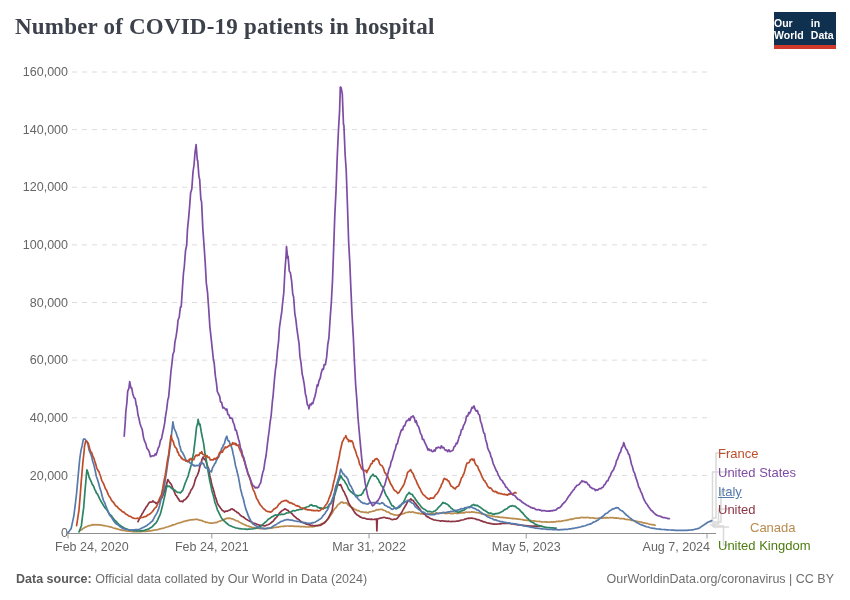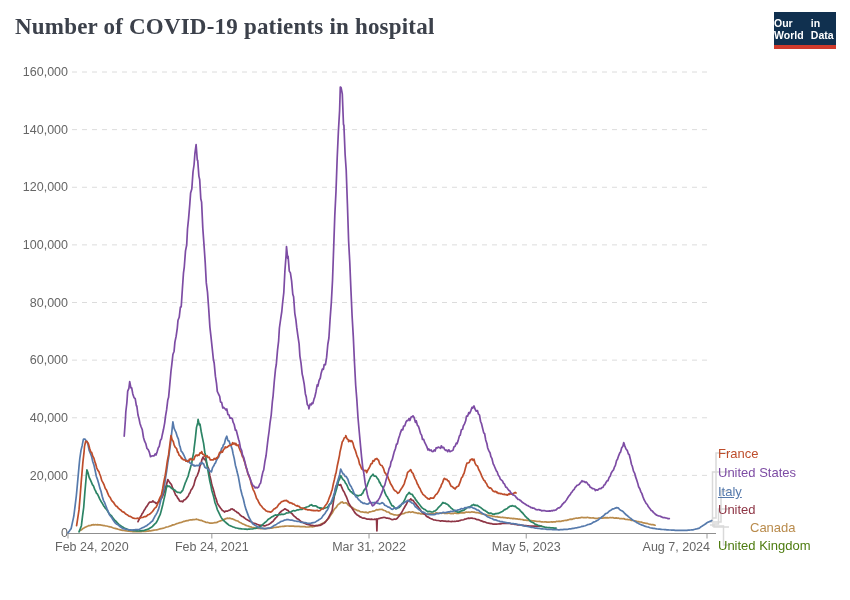--- a/index.html
+++ b/index.html
@@ -77,14 +77,20 @@
       <path d="M124.2 436.2L125.4 419.8L125.8 412.0L126.9 402.5L127.7 391.1L128.9 388.4L129.7 381.7L130.9 387.9L131.7 387.9L132.8 393.9L134.0 397.6L135.2 398.7L136.4 405.8L136.8 405.9L138.0 415.0L139.1 419.0L139.9 423.2L141.1 426.7L142.3 429.8L143.5 437.5L144.6 441.2L145.8 443.6L147.0 448.5L148.2 449.7L149.3 452.1L150.5 456.7L151.7 456.0L152.9 455.8L154.1 455.9L155.2 453.9L156.0 455.0L157.2 451.6L158.4 447.5L159.2 446.6L160.4 440.5L161.5 438.8L162.3 434.7L163.5 429.3L164.7 422.8L165.5 416.3L166.6 409.9L167.8 399.9L168.6 397.3L169.8 384.3L171.0 371.0L171.7 365.3L172.9 354.5L174.1 351.2L174.9 342.2L176.1 336.4L177.3 328.1L178.0 320.2L179.2 317.3L180.4 307.0L181.2 306.9L182.4 288.8L183.5 272.8L184.3 266.8L185.5 250.9L186.7 245.0L187.5 229.0L188.6 218.4L189.8 204.1L190.6 193.1L191.8 189.1L193.0 172.0L194.1 164.5L194.9 153.6L196.1 144.5L197.3 160.2L197.7 160.3L198.9 176.1L199.7 179.6L200.8 198.8L201.6 202.1L202.8 228.1L204.0 244.7L205.2 262.4L206.3 282.9L207.5 292.1L208.7 308.8L209.9 327.1L211.0 336.9L212.2 348.1L213.4 359.5L214.2 363.3L215.4 376.2L216.5 383.3L217.3 391.4L218.5 394.0L219.7 396.3L220.5 401.9L221.7 402.6L222.8 408.0L223.6 407.3L224.8 408.5L226.0 410.1L226.8 409.0L227.9 414.5L229.1 415.0L229.9 418.1L231.1 417.9L232.3 418.7L233.1 422.2L234.2 424.5L235.4 430.2L236.2 430.0L237.4 434.7L238.6 439.5L239.3 441.6L240.5 448.1L241.7 450.7L242.5 454.8L243.7 457.4L244.8 461.4L245.6 465.5L246.8 468.8L248.0 473.7L248.8 474.7L250.0 478.2L251.1 481.6L251.9 483.4L253.1 485.9L254.3 486.2L255.1 487.9L256.2 487.4L257.4 487.9L258.6 487.0L259.8 484.0L260.6 483.2L261.7 477.3L262.9 471.9L263.7 470.0L264.9 461.7L266.1 455.5L266.9 448.5L268.0 439.1L269.2 430.5L270.0 423.1L271.2 415.1L272.4 401.3L273.1 395.8L274.3 381.3L275.5 369.2L276.3 364.5L277.5 350.4L278.6 341.2L279.4 328.0L280.6 319.5L281.8 311.5L282.6 303.0L283.8 292.7L284.9 271.0L286.1 255.0L286.5 246.5L287.7 258.3L288.1 256.4L289.3 271.1L290.4 272.9L291.6 280.8L292.8 294.3L293.6 296.8L294.8 313.3L295.9 319.9L296.7 327.2L297.9 335.8L299.1 343.9L299.9 356.1L301.0 362.9L302.2 374.1L303.0 377.5L304.2 384.2L305.4 393.9L306.2 396.7L307.3 404.5L308.5 406.1L308.9 408.9L310.1 404.1L311.3 404.9L311.7 403.1L312.8 403.7L314.0 399.1L314.8 397.0L316.0 391.7L317.2 384.9L317.9 386.2L319.1 380.4L320.3 378.0L321.1 373.4L322.3 369.2L323.4 369.3L324.2 364.5L325.4 364.8L326.6 357.4L327.8 344.5L328.9 338.0L330.1 319.0L331.3 302.9L332.5 280.7L333.7 247.1L334.8 215.4L336.0 191.3L337.2 157.8L338.4 131.2L339.6 110.6L340.3 87.0L341.1 87.7L342.3 94.0L343.5 124.8L343.9 125.0L345.1 154.2L346.2 170.0L347.4 203.7L348.6 240.8L349.8 262.9L351.0 291.4L352.1 316.0L353.3 336.6L354.5 362.7L355.7 385.5L356.8 399.1L358.0 417.7L359.2 431.3L360.4 444.3L361.6 457.2L362.7 467.1L363.9 473.7L365.1 482.7L366.3 488.8L367.5 494.9L368.6 498.7L369.8 501.0L371.0 502.7L372.2 505.4L372.6 505.8L373.7 505.2L374.9 503.6L375.3 503.6L376.5 501.6L377.7 501.0L378.5 499.6L379.6 497.9L380.8 495.2L381.6 493.1L382.8 490.1L384.0 486.2L384.7 485.4L385.9 480.6L387.1 476.4L387.9 473.6L389.1 468.6L390.3 466.1L391.0 462.0L392.2 459.7L393.4 455.0L394.2 451.9L395.4 448.7L396.5 444.0L397.3 444.0L398.5 438.7L399.7 435.2L400.5 432.6L401.6 429.6L402.8 429.9L403.6 426.0L404.8 425.8L406.0 422.0L406.8 420.7L407.9 420.7L409.1 418.4L409.9 420.5L411.1 417.0L412.3 416.6L413.0 415.8L414.2 417.8L415.4 422.4L416.2 420.8L417.4 425.3L418.5 426.4L419.3 429.1L420.5 433.3L421.7 435.4L422.5 439.5L423.7 439.4L424.8 442.7L425.6 444.1L426.8 446.6L428.0 450.0L428.8 449.0L429.9 450.6L431.1 449.9L431.9 451.4L433.1 451.6L434.3 449.9L435.1 451.0L436.2 447.7L437.4 448.0L438.2 447.0L439.4 447.6L440.6 448.4L441.3 445.8L442.5 447.7L443.7 447.3L444.5 449.3L445.7 450.4L446.8 450.0L447.6 451.7L448.8 449.8L450.0 451.7L450.8 451.3L452.0 450.8L453.1 450.1L453.9 447.0L455.1 446.2L456.3 443.1L457.1 443.5L458.2 440.4L459.4 435.9L460.2 435.2L461.4 429.8L462.6 429.3L463.3 426.0L464.5 423.9L465.7 420.8L466.5 416.2L467.7 416.1L468.8 412.5L469.6 413.5L470.8 410.8L472.0 407.4L472.8 408.0L474.0 405.9L475.1 409.2L476.3 411.2L477.5 410.6L478.3 413.8L479.5 415.0L480.6 421.5L481.4 423.3L482.6 428.3L483.8 433.1L484.6 433.5L485.7 439.9L486.9 443.5L487.7 448.0L488.9 450.9L490.1 453.0L490.9 456.7L492.0 458.7L493.2 463.9L494.0 465.2L495.2 468.2L496.4 471.0L497.1 471.6L498.3 475.2L499.5 476.8L500.3 479.2L501.5 480.2L502.6 481.1L503.4 483.1L504.6 484.2L505.8 487.1L506.6 487.3L507.8 488.9L508.9 490.4L509.7 490.7L510.9 493.0L512.1 493.6L512.9 495.0L514.0 495.3L515.2 495.9L516.4 497.8L516.8 497.9L518.0 499.4L519.2 499.5L520.3 500.6L520.7 500.4L521.9 502.0L523.1 502.8L524.3 503.6L524.7 503.8L525.8 504.5L527.0 505.4L528.2 505.6L528.6 506.3L529.8 506.6L530.9 507.6L532.1 507.7L532.5 508.1L533.7 508.0L534.9 508.8L536.0 509.7L536.4 509.7L537.6 509.8L538.8 509.5L540.0 510.2L540.4 510.0L541.6 510.8L542.7 510.6L543.9 510.7L544.3 510.5L545.5 510.9L546.7 511.1L547.8 511.0L548.2 511.2L549.4 510.9L550.6 511.1L551.8 510.5L552.2 510.9L553.3 510.3L554.5 510.4L555.7 510.0L556.1 509.9L557.3 508.6L558.5 507.8L559.6 507.8L560.0 507.3L561.2 506.2L562.4 504.2L563.6 503.3L564.0 502.5L565.1 501.9L566.3 500.1L567.5 498.2L567.9 497.5L569.1 495.8L570.2 494.6L571.4 492.4L571.8 492.4L573.0 490.3L574.2 489.3L575.3 487.0L575.7 487.1L576.9 485.4L578.1 485.0L579.3 484.3L579.7 483.6L580.9 482.2L582.0 480.7L582.8 481.6L584.0 481.3L585.2 482.5L586.0 481.9L587.1 482.9L588.3 484.8L589.1 484.8L590.3 487.3L591.5 487.5L592.2 488.6L593.4 488.7L594.6 489.0L595.4 490.6L596.6 489.8L597.7 490.2L598.5 489.2L599.7 488.6L600.9 488.7L601.7 487.7L602.9 487.5L604.0 485.1L604.8 484.8L606.0 482.5L607.2 480.7L608.0 480.7L609.1 477.5L610.3 475.9L611.1 473.2L612.3 471.3L613.5 469.9L614.3 467.4L615.4 465.4L616.6 460.4L617.4 459.5L618.6 455.8L619.8 452.9L620.5 452.2L621.7 447.8L622.9 446.2L623.7 442.6L624.9 446.1L626.0 449.0L627.2 450.3L628.4 454.0L629.2 454.5L630.4 459.2L631.5 464.5L632.3 466.2L633.5 471.1L634.7 473.3L635.5 476.6L636.7 479.9L637.8 483.4L638.6 486.7L639.8 488.7L641.0 492.1L641.8 493.4L642.9 496.6L644.1 499.8L644.9 501.1L646.1 503.3L647.3 504.5L648.1 506.3L649.2 507.7L650.4 509.2L651.2 510.5L652.4 511.1L653.6 512.6L654.3 513.1L655.5 514.3L656.7 515.2L657.5 515.4L658.7 516.0L659.8 516.0L661.0 516.7L661.4 516.7L662.6 517.4L663.8 517.7L665.0 517.6L665.3 517.8L666.5 518.0L667.7 518.6L668.9 518.5L669.3 518.6" fill="none" stroke="#7D4CA4" stroke-width="1.7" stroke-linejoin="round" stroke-linecap="round"></path>
     </svg>
 
   <div class="legend-label" style="top: 446px; color: rgb(190, 77, 43);">France</div>
   <div class="legend-label" style="top: 465px; color: rgb(125, 76, 164);">United States</div>
   <div class="legend-label" style="top: 484px; color: rgb(86, 122, 172); text-decoration: underline;">Italy</div>
   <div class="legend-label" style="top: 502px; color: rgb(142, 53, 69);">United</div>
   <div class="legend-label" style="top: 520px; color: rgb(185, 139, 76); margin-left: 32px;">Canada</div>
   <div class="legend-label" style="top: 538px; color: #4d7c0f;">United Kingdom</div>
 
+  <div class="footer">
+    <div class="footer-left">
+      <b>Data source:</b><span> Official data collated by Our World in Data (2024)</span>
+    </div>
+    <div class="footer-right">OurWorldinData.org/coronavirus | CC BY</div>
+  </div>
 
 </div>
 
 </body></html>

